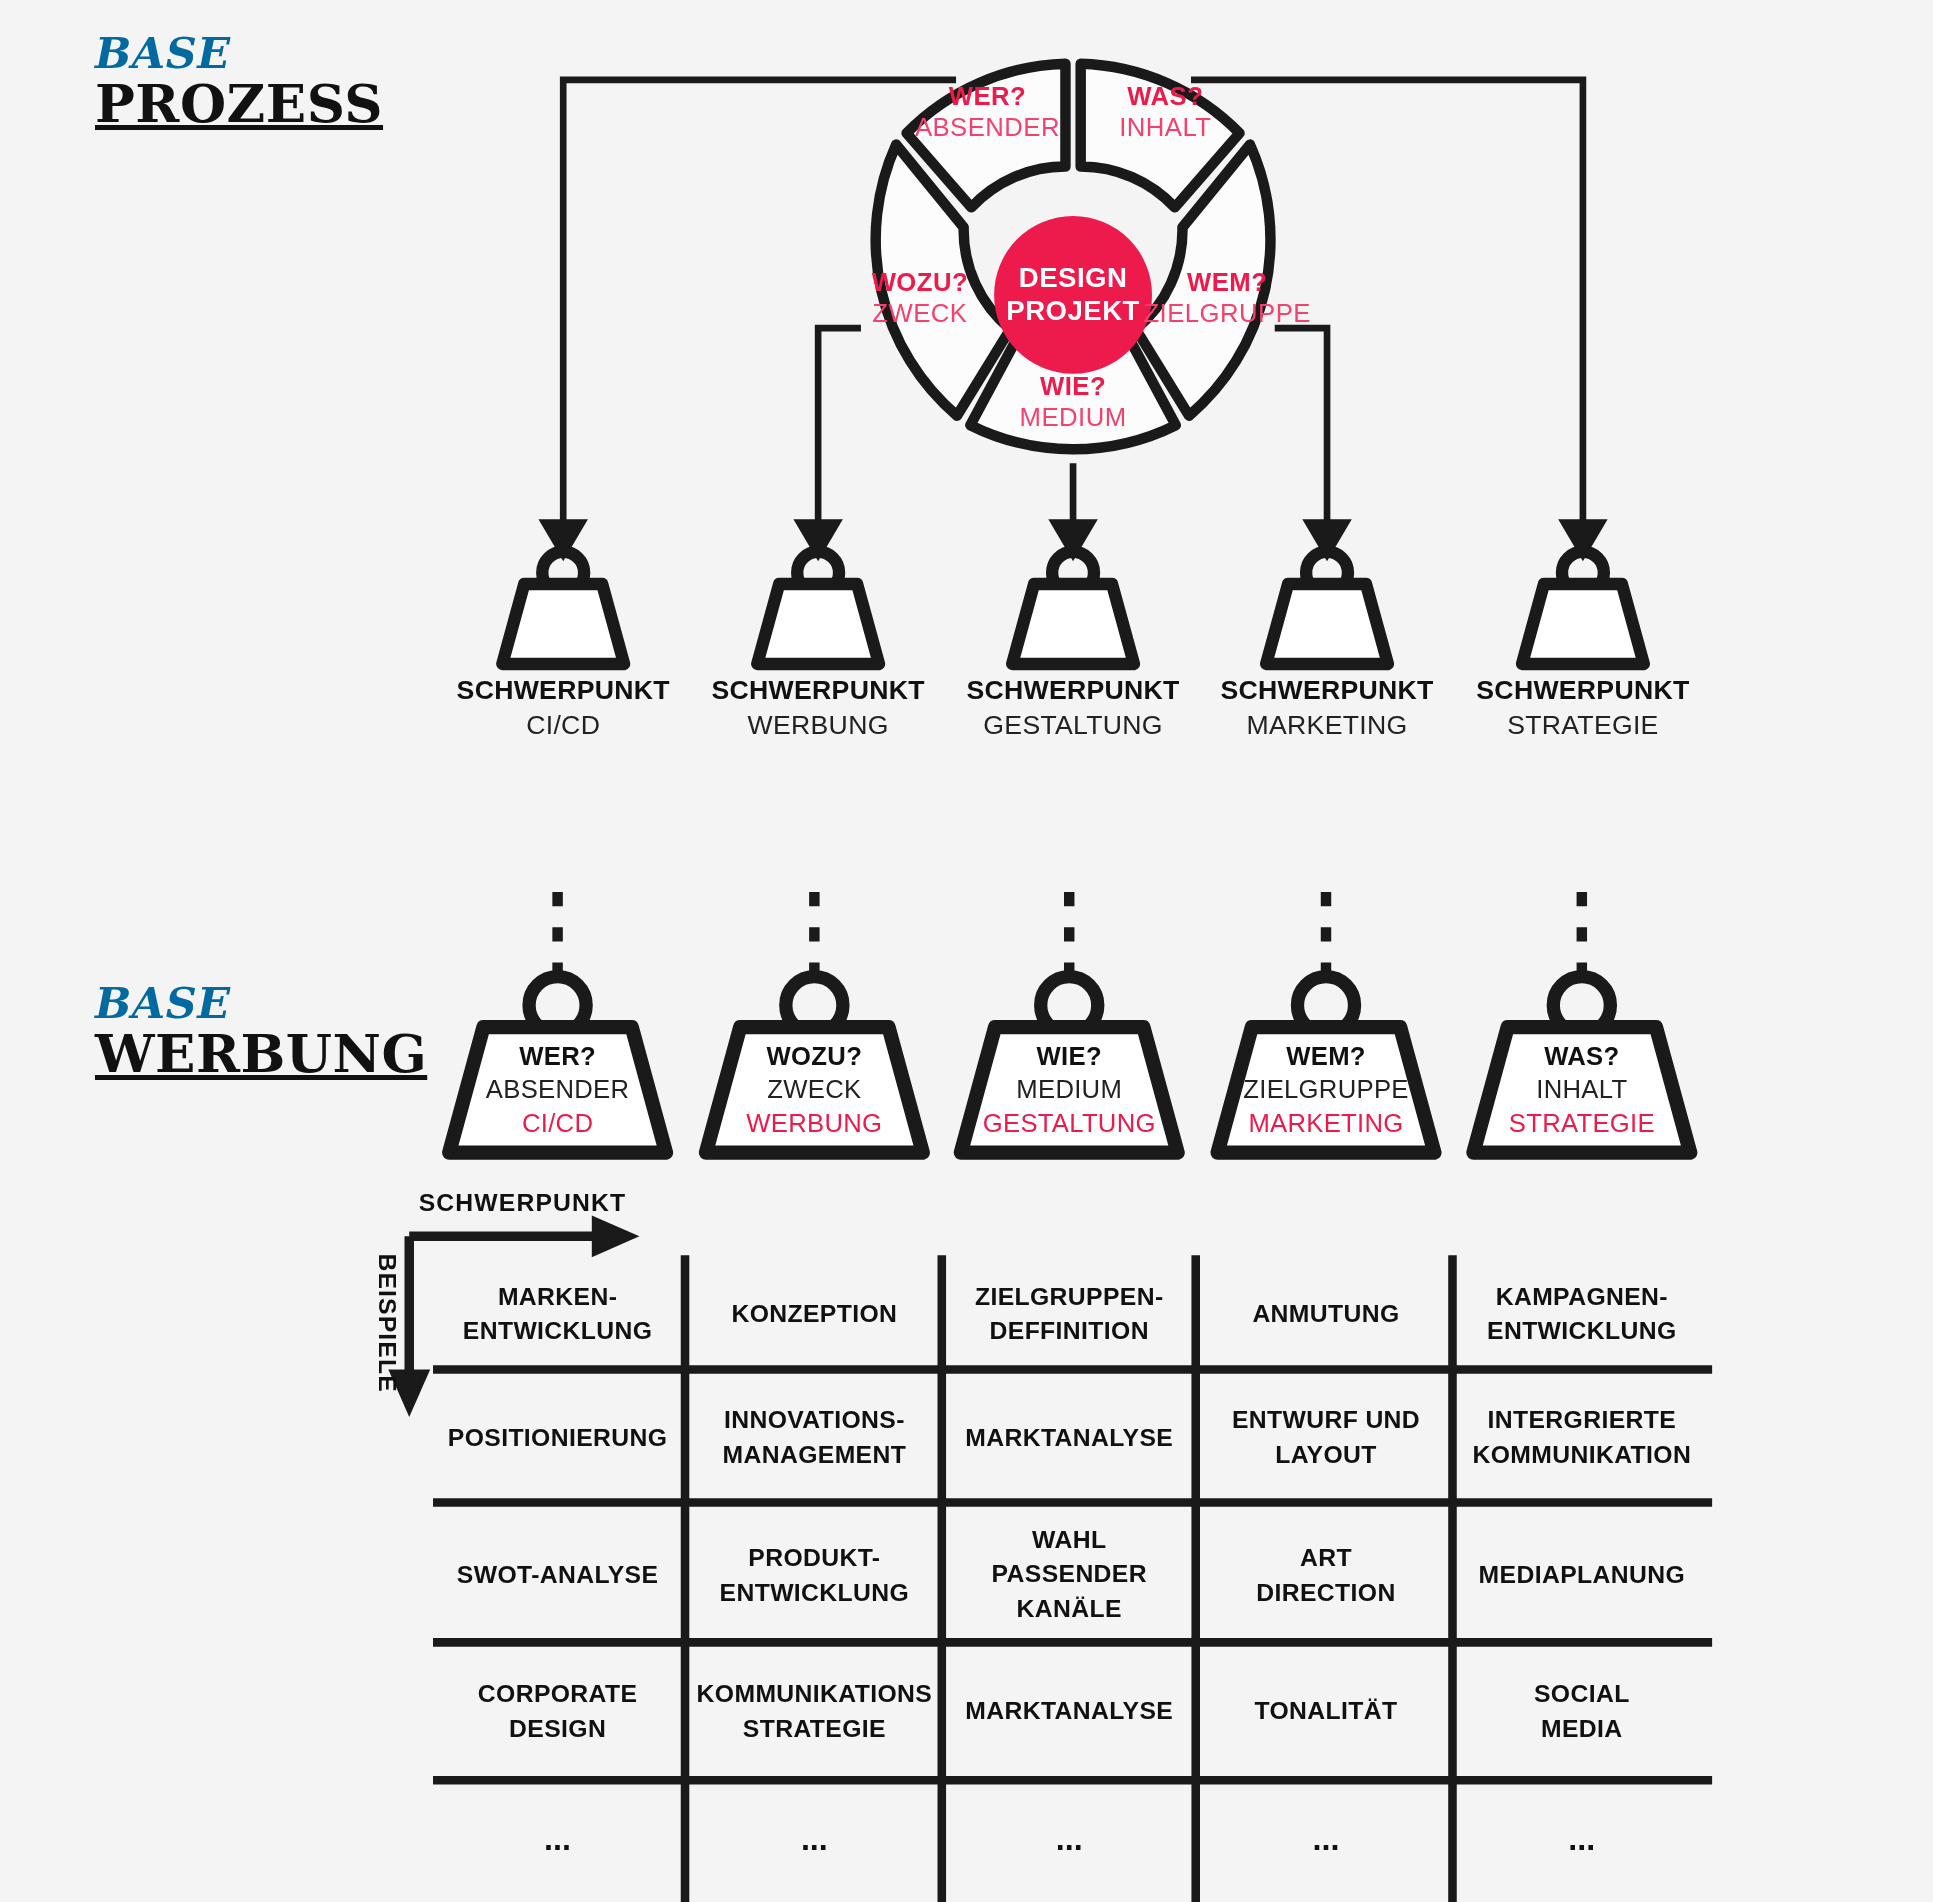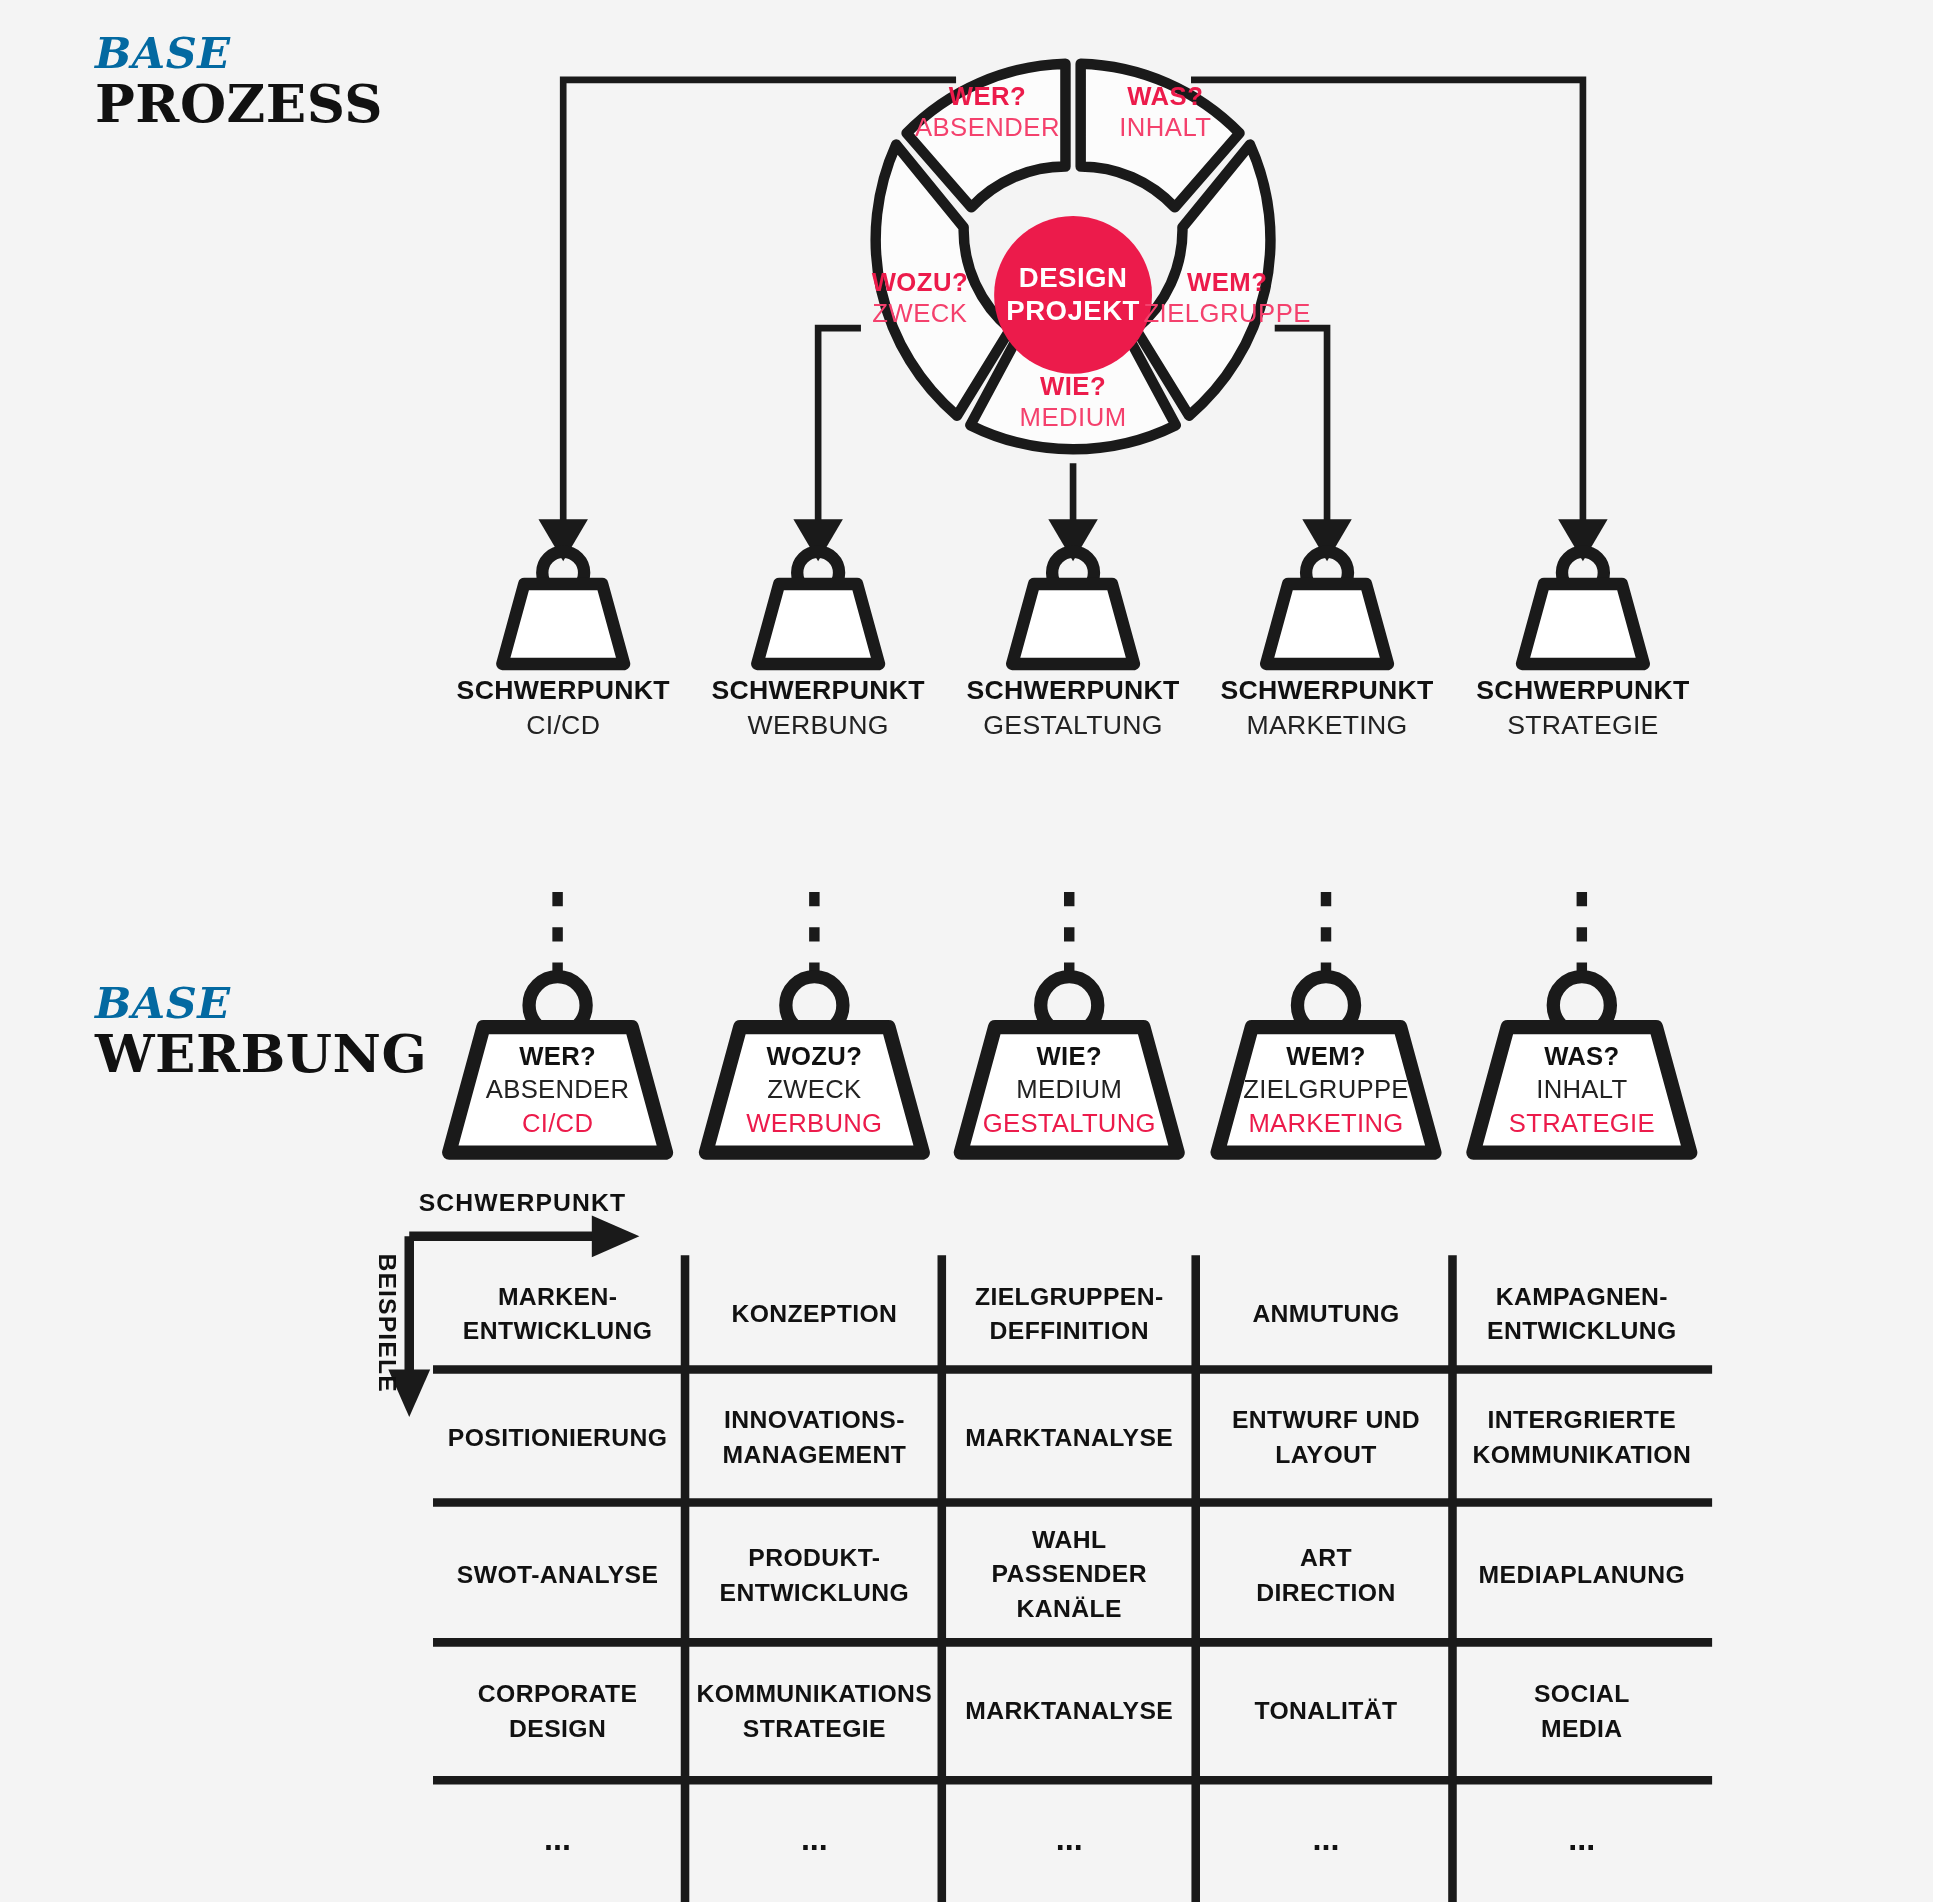--- a/index.html
+++ b/index.html
@@ -13,21 +13,21 @@
 
   
   .sect-title{
     position:absolute;
     font-family:"DejaVu Serif","Liberation Serif",serif;
     font-weight:bold;
     letter-spacing:0.5px;
     line-height:1.02;
   }
   .sect-title .l1{color:#0369a1;display:block;font-size:43px;font-style:italic;}
-  .sect-title .l2{color:#111;display:block;font-size:53px;}
+  .sect-title .l2{color:#111;display:block;font-size:53px;text-decoration:underline;}
   #title-prozess{left:95px;top:32px;}
   #title-matrix{left:95px;top:982px;}
 
   
   svg.canvas{position:absolute;left:0;top:0;overflow:visible;}
 
   
   .wheel-q{font-family:"Liberation Sans",sans-serif;font-weight:bold;font-size:27px;fill:#ec1b4b;letter-spacing:.5px;}
   .wheel-a{font-family:"Liberation Sans",sans-serif;font-weight:400;font-size:27px;fill:#f4416d;letter-spacing:.5px;}
   .hub-t{font-family:"Liberation Sans",sans-serif;font-weight:bold;font-size:29px;fill:#ffffff;letter-spacing:.5px;}

